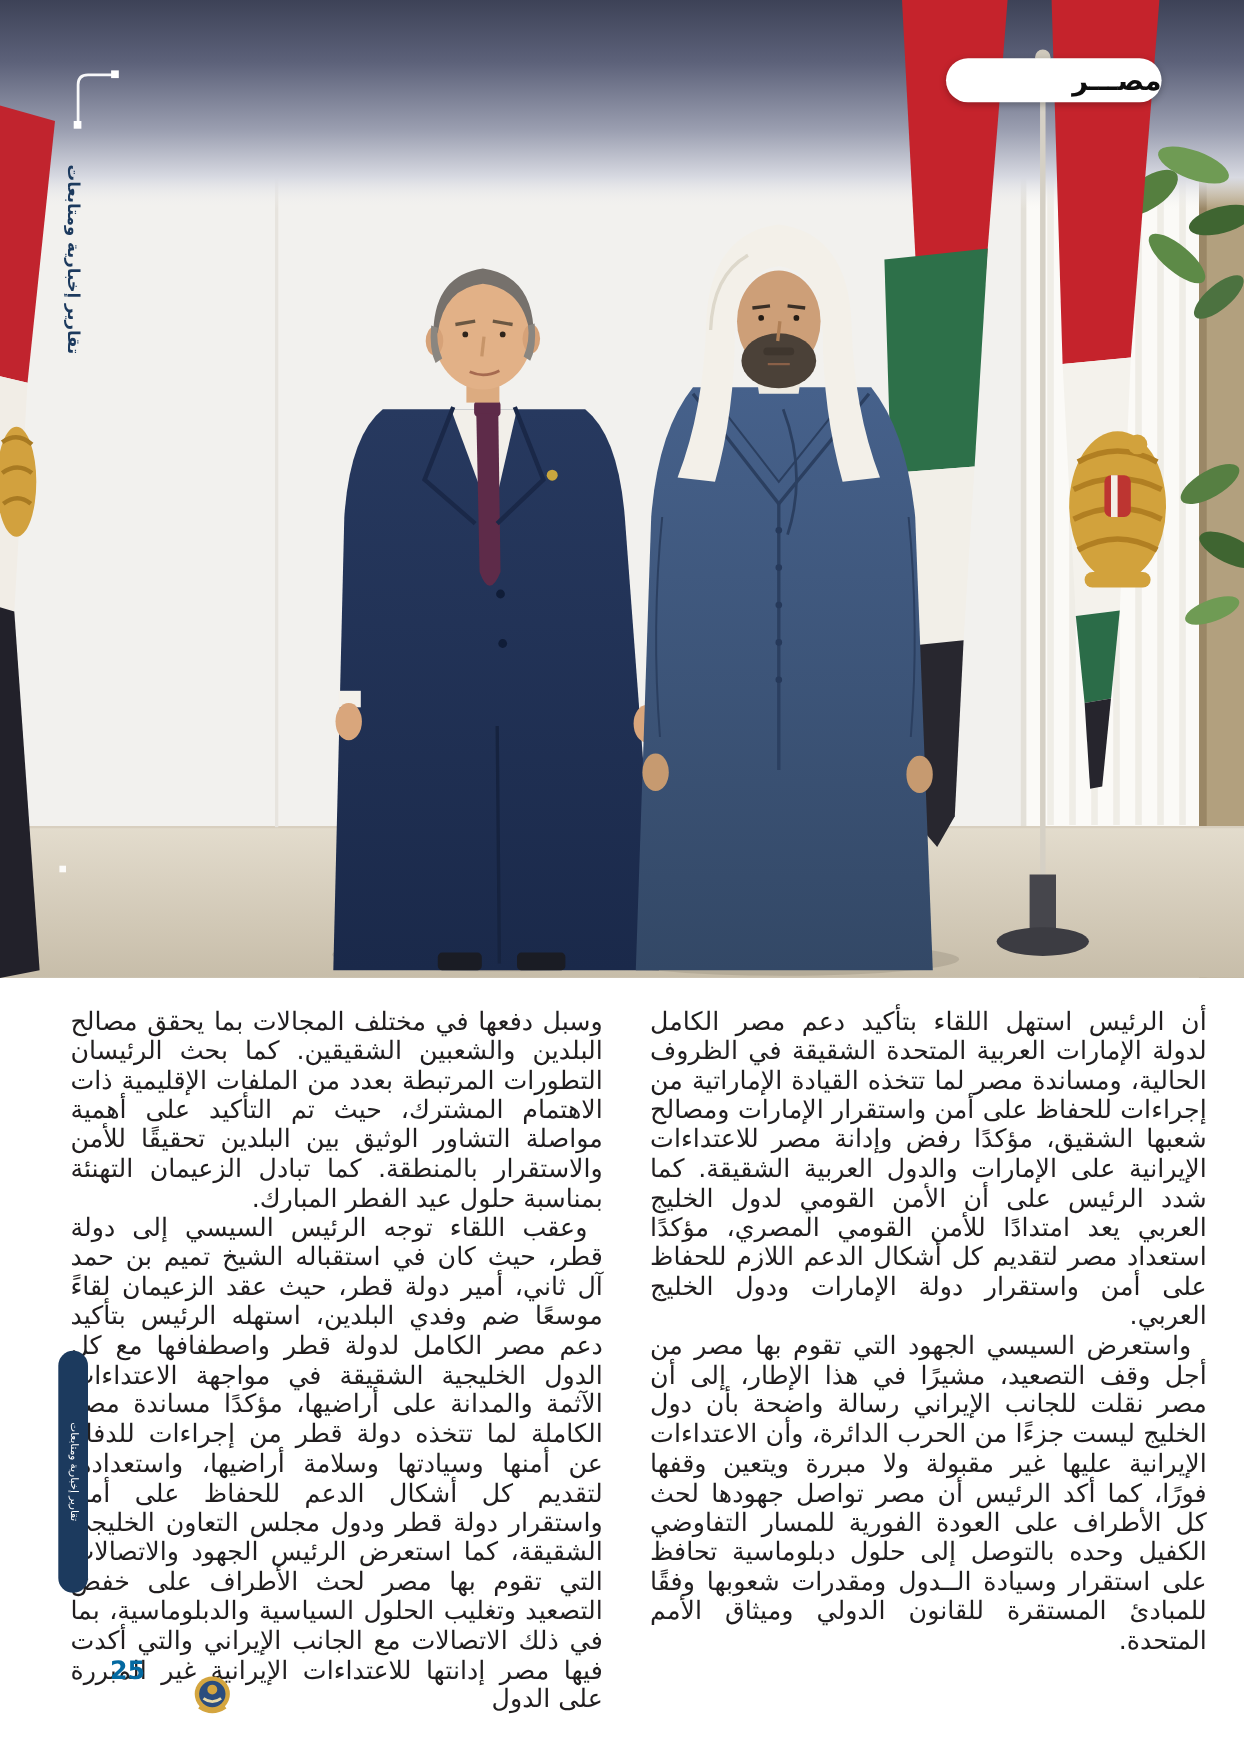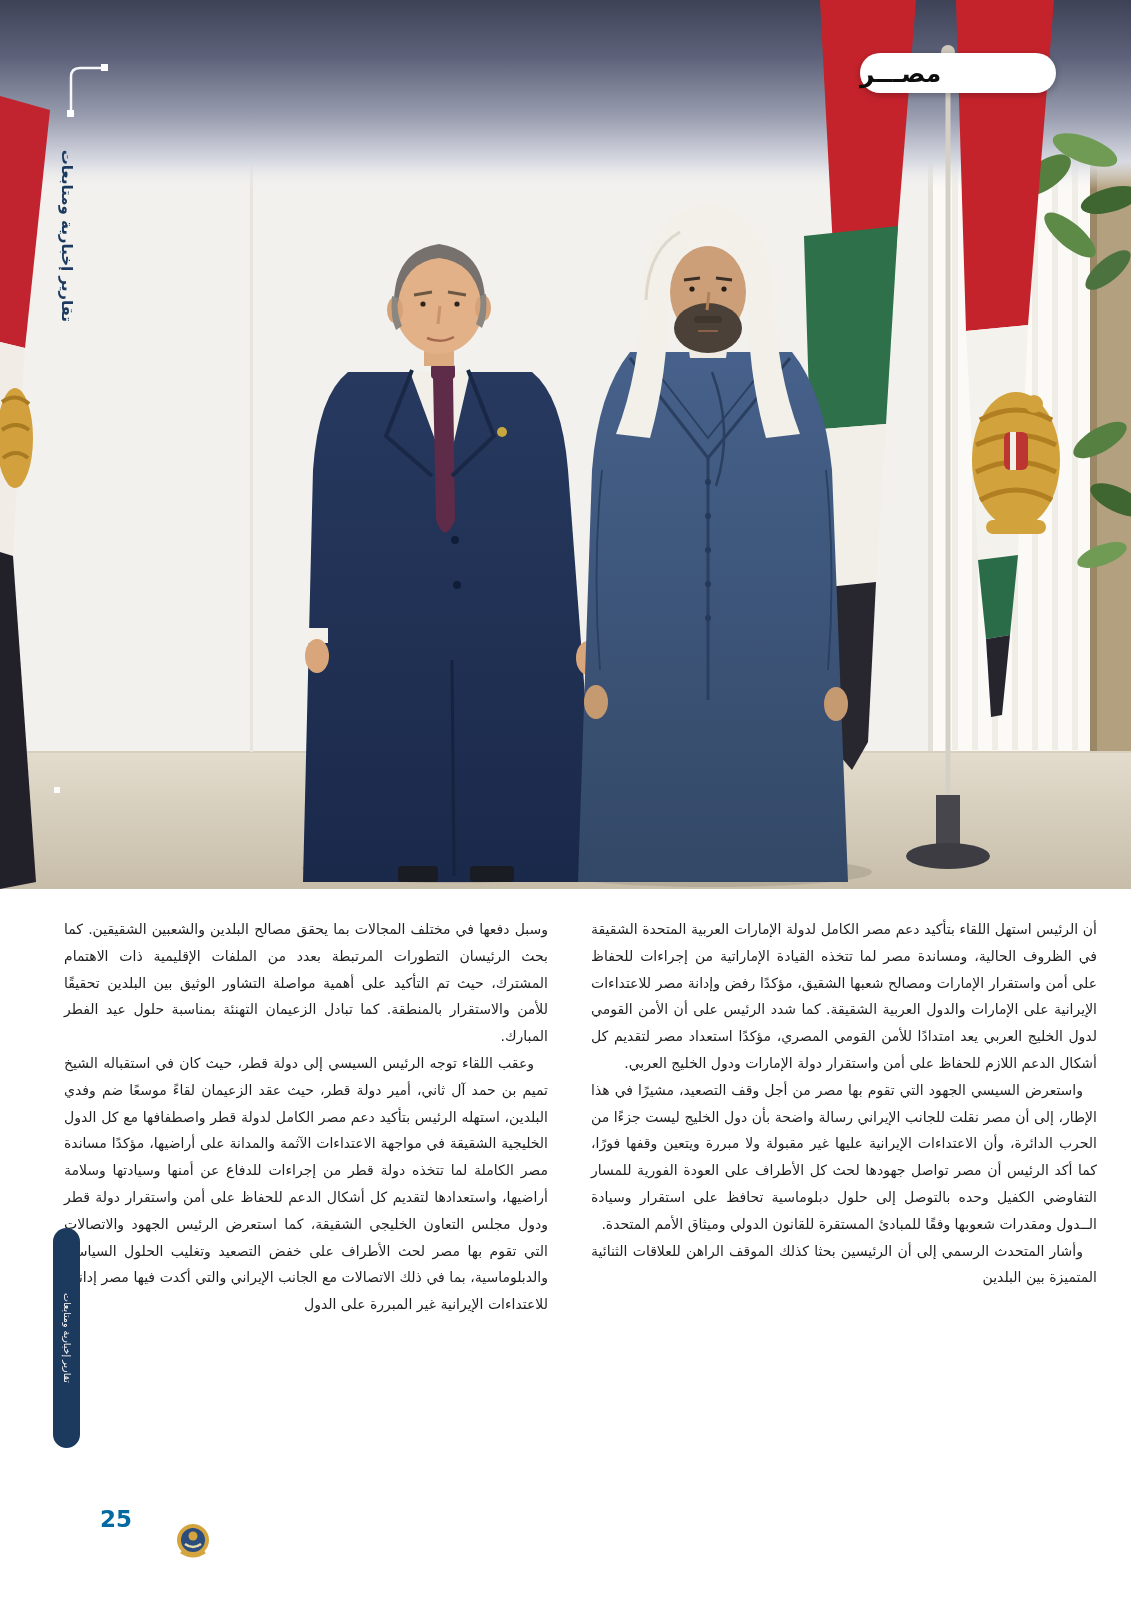--- a/index.html
+++ b/index.html
@@ -7,34 +7,34 @@
     position:relative;width:1131px;height:1600px;background:#ffffff;overflow:hidden;
     font-family:"DejaVu Sans",sans-serif;
   }
   
   .photo{position:absolute;left:0;top:0;width:1131px;height:889px;}
   .photo svg{display:block;}
   
   .section-pill{
     position:absolute;left:860px;top:53px;width:196px;height:40px;border-radius:21px;
     background:#ffffff;box-shadow:0 2px 7px rgba(0,0,0,.28);
-    display:flex;align-items:center;justify-content:flex-start;
+    display:flex;align-items:center;justify-content:flex-end;
     font-weight:bold;font-size:25px;color:#0d0d0d;letter-spacing:1px;
   }
   
   .vtitle{
     position:absolute;left:84px;top:156px;width:166px;height:34px;
     transform:rotate(90deg);transform-origin:0 0;
     direction:rtl;text-align:right;white-space:nowrap;line-height:34px;
     font-size:15px;font-weight:bold;color:#1c3a5e;letter-spacing:.5px;
   }
   
   .article-col{
     position:absolute;top:916px;direction:rtl;text-align:justify;
-    color:#211e1f;font-size:14px;line-height:26.8px;
+    color:#211e1f;font-size:23px;line-height:26.8px;
   }
   .col-right{left:567px;width:506px;margin-left:24px;}
   .col-left{left:64px;width:484px;}
   .article-col p{margin:0;}
   .article-col p + p{text-indent:14px;}
   
   .side-badge{
     position:absolute;left:53px;top:1228px;width:27px;height:220px;
     background:#1c3a5e;border-radius:14px;
   }
@@ -221,21 +221,20 @@
     <div class="section-pill">
       <span>مصـــر</span>
     </div>
 
     <div class="vtitle">تقارير إخبارية ومتابعات</div>
   </div>
 
   <div class="article-col col-right" dir="rtl">
     <p>أن الرئيس استهل اللقاء بتأكيد دعم مصر الكامل لدولة الإمارات العربية المتحدة الشقيقة في الظروف الحالية، ومساندة مصر لما تتخذه القيادة الإماراتية من إجراءات للحفاظ على أمن واستقرار الإمارات ومصالح شعبها الشقيق، مؤكدًا رفض وإدانة مصر للاعتداءات الإيرانية على الإمارات والدول العربية الشقيقة. كما شدد الرئيس على أن الأمن القومي لدول الخليج العربي يعد امتدادًا للأمن القومي المصري، مؤكدًا استعداد مصر لتقديم كل أشكال الدعم اللازم للحفاظ على أمن واستقرار دولة الإمارات ودول الخليج العربي.</p>
     <p>واستعرض السيسي الجهود التي تقوم بها مصر من أجل وقف التصعيد، مشيرًا في هذا الإطار، إلى أن مصر نقلت للجانب الإيراني رسالة واضحة بأن دول الخليج ليست جزءًا من الحرب الدائرة، وأن الاعتداءات الإيرانية عليها غير مقبولة ولا مبررة ويتعين وقفها فورًا، كما أكد الرئيس أن مصر تواصل جهودها لحث كل الأطراف على العودة الفورية للمسار التفاوضي الكفيل وحده بالتوصل إلى حلول دبلوماسية تحافظ على استقرار وسيادة الــدول ومقدرات شعوبها وفقًا للمبادئ المستقرة للقانون الدولي وميثاق الأمم المتحدة.</p>
-    <p>وأشار المتحدث الرسمي إلى أن الرئيسين بحثا كذلك الموقف الراهن للعلاقات الثنائية المتميزة بين البلدين</p>
   </div>
 
   <div class="article-col col-left" dir="rtl">
     <p>وسبل دفعها في مختلف المجالات بما يحقق مصالح البلدين والشعبين الشقيقين. كما بحث الرئيسان التطورات المرتبطة بعدد من الملفات الإقليمية ذات الاهتمام المشترك، حيث تم التأكيد على أهمية مواصلة التشاور الوثيق بين البلدين تحقيقًا للأمن والاستقرار بالمنطقة. كما تبادل الزعيمان التهنئة بمناسبة حلول عيد الفطر المبارك.</p>
     <p>وعقب اللقاء توجه الرئيس السيسي إلى دولة قطر، حيث كان في استقباله الشيخ تميم بن حمد آل ثاني، أمير دولة قطر، حيث عقد الزعيمان لقاءً موسعًا ضم وفدي البلدين، استهله الرئيس بتأكيد دعم مصر الكامل لدولة قطر واصطفافها مع كل الدول الخليجية الشقيقة في مواجهة الاعتداءات الآثمة والمدانة على أراضيها، مؤكدًا مساندة مصر الكاملة لما تتخذه دولة قطر من إجراءات للدفاع عن أمنها وسيادتها وسلامة أراضيها، واستعدادها لتقديم كل أشكال الدعم للحفاظ على أمن واستقرار دولة قطر ودول مجلس التعاون الخليجي الشقيقة، كما استعرض الرئيس الجهود والاتصالات التي تقوم بها مصر لحث الأطراف على خفض التصعيد وتغليب الحلول السياسية والدبلوماسية، بما في ذلك الاتصالات مع الجانب الإيراني والتي أكدت فيها مصر إدانتها للاعتداءات الإيرانية غير المبررة على الدول</p>
   </div>
 
   <div class="side-badge">
     <span>تقارير إخبارية ومتابعات</span>
   </div>

